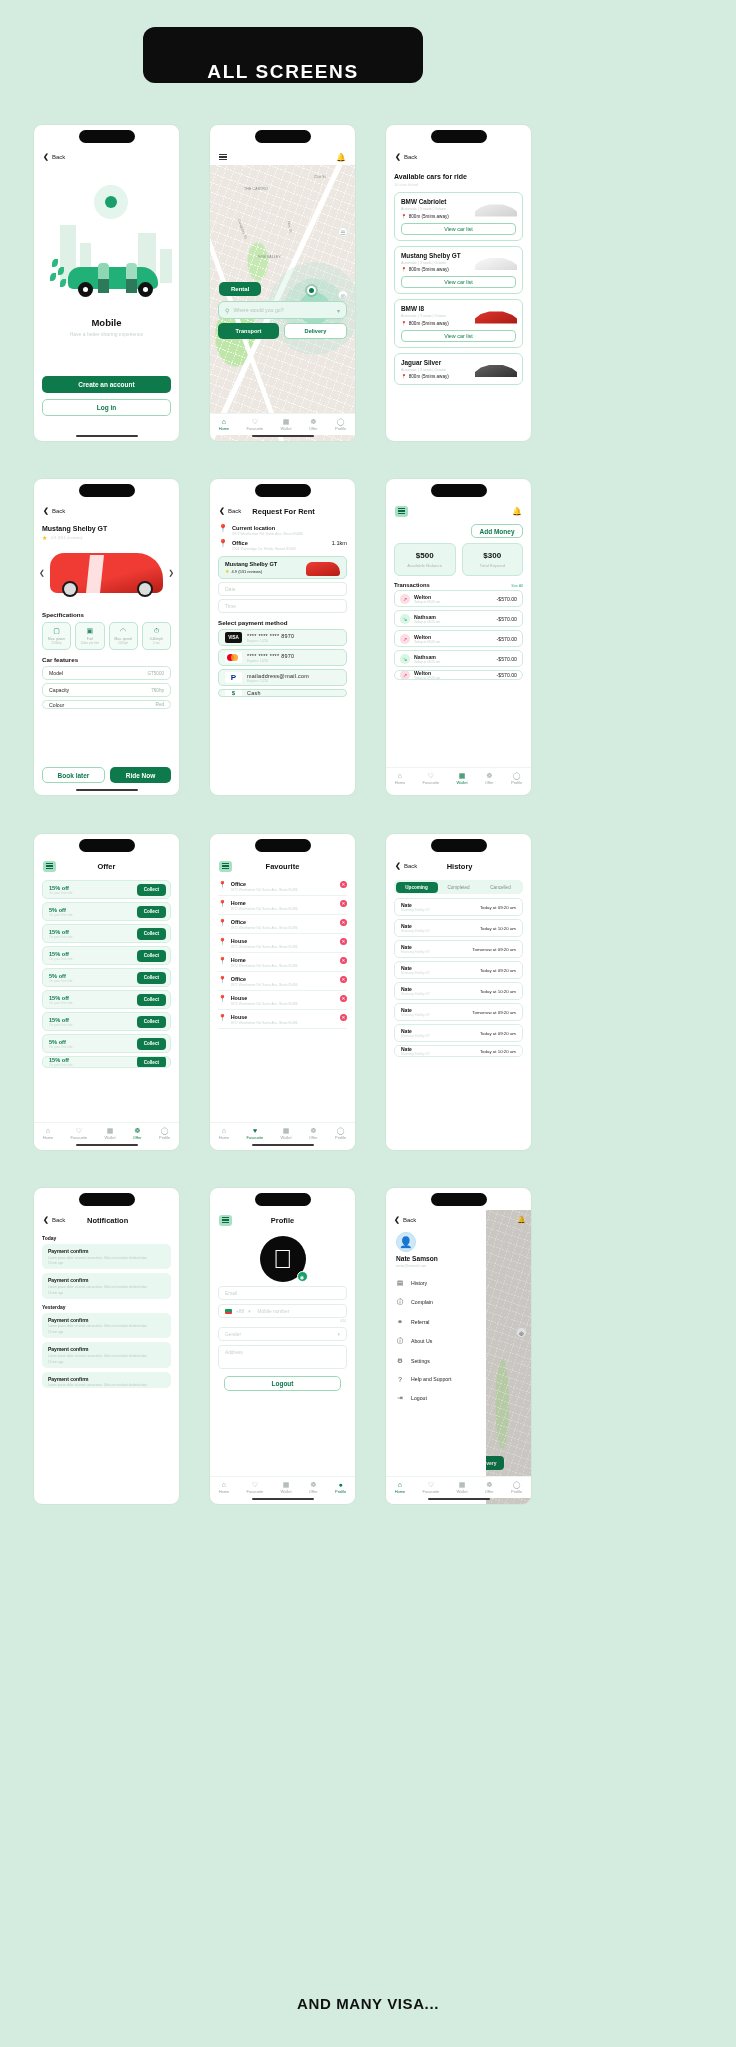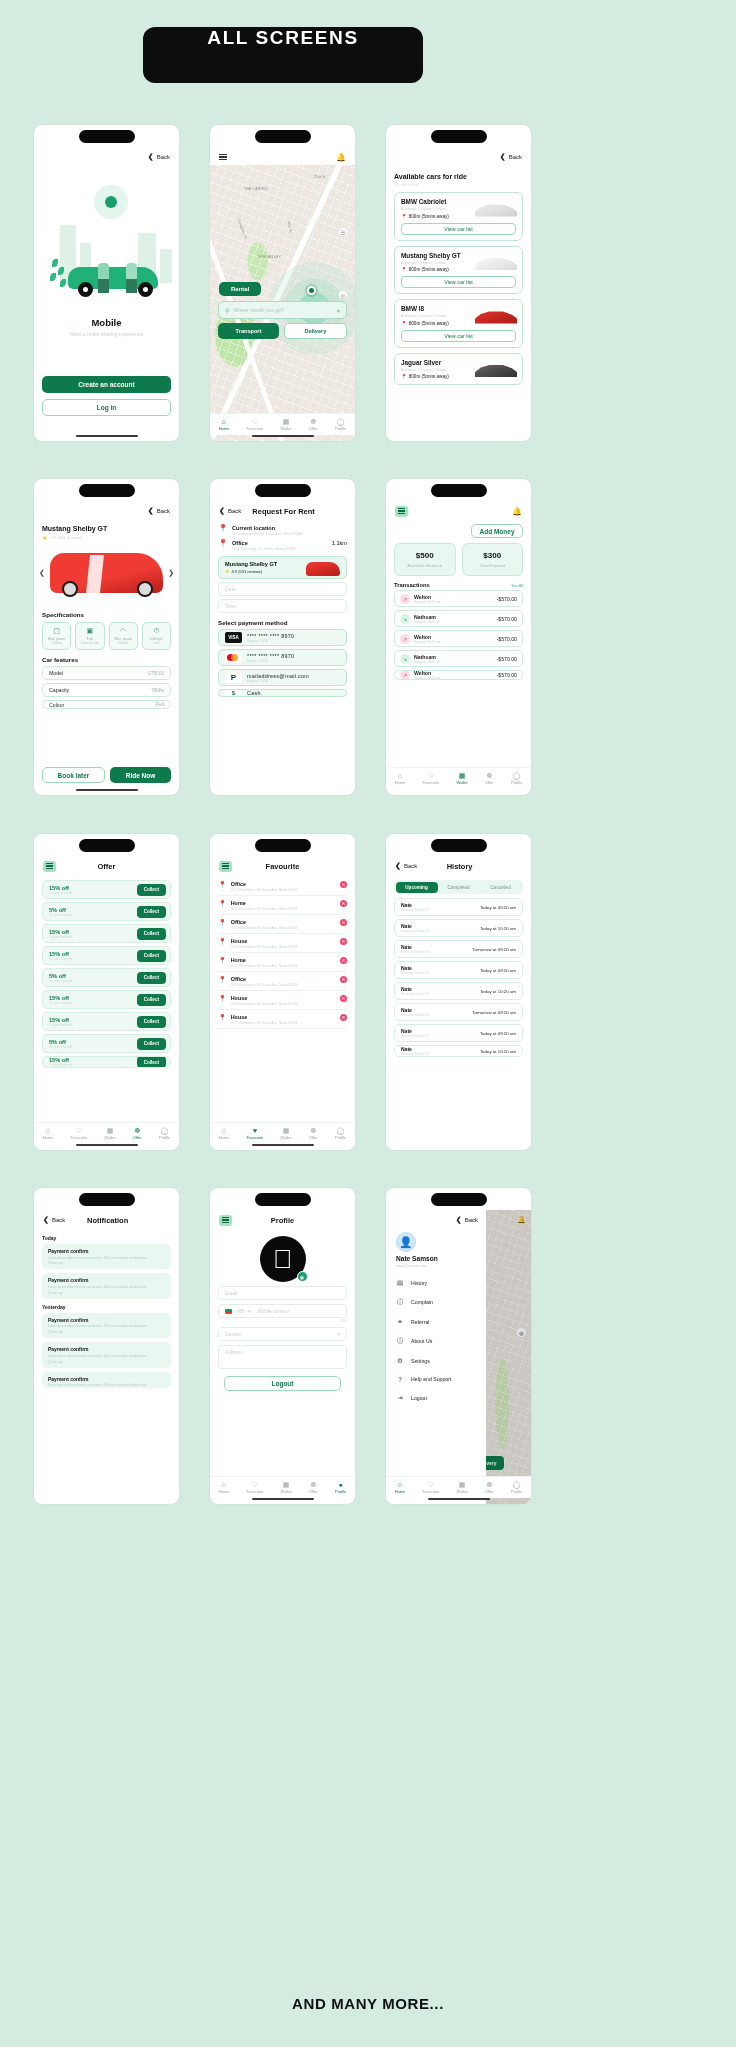--- a/index.html
+++ b/index.html
@@ -7,21 +7,21 @@
     width: 736px; height: 2047px;
     background: #d4ecdf;
     font-family: "Liberation Sans", sans-serif;
     overflow: hidden;
     position: relative;
   }
   .banner {
     position: absolute; left: 143px; top: 27px;
     width: 280px; height: 56px;
     background: #0d0d0d; border-radius: 12px;
-    display: flex; align-items: flex-start; justify-content: center;
+    display: flex; align-items: flex-end; justify-content: center;
   }
   .banner span { color: #fff; font-size: 19px; font-weight: bold; letter-spacing: 1.6px; }
   .footer-text {
     position: absolute; left: 0; top: 1995px; width: 736px;
     text-align: center; font-size: 15px; font-weight: bold; color: #111; letter-spacing: .6px;
   }
 
   
   .phone {
     position: absolute;
@@ -35,21 +35,21 @@
     position: absolute; left: 50%; transform: translateX(-50%); top: 5px;
     width: 56px; height: 13px; background: #0a0a0a; border-radius: 8px; z-index: 40;
   }
   .homebar {
     position: absolute; left: 50%; transform: translateX(-50%); bottom: 4px;
     width: 62px; height: 2.5px; background: #3a3a3a; border-radius: 2px; z-index: 40;
   }
   .screen { position: absolute; inset: 0; padding-top: 22px; }
 
   
-  .topbar { display: flex; align-items: center; padding: 4px 9px; height: 20px; justify-content: flex-end; }
+  .topbar { display: flex; align-items: center; padding: 4px 9px; height: 20px; }
   .backbtn { display: flex; align-items: center; gap: 3px; font-size: 6px; color: #1c1c1c; }
   .chev { font-size: 7px; font-weight: bold; }
   .title-c { flex: 1; text-align: center; font-size: 7.5px; font-weight: bold; color: #111; }
   .hamb {
     width: 13px; height: 11px; border-radius: 3px; background: #a8e0c4;
     display: flex; flex-direction: column; justify-content: center; align-items: center; gap: 1.6px;
   }
   .hamb i { display: block; width: 7px; height: 1.2px; background: #0d6b43; }
   .hamb-plain { display: flex; flex-direction: column; gap: 1.6px; }
   .hamb-plain i { display: block; width: 8px; height: 1.2px; background: #333; }
@@ -195,21 +195,21 @@
   .drw-ic { width: 8px; text-align: center; font-size: 6.5px; color: #444; }
   .drw-name { font-size: 6.6px; font-weight: bold; color: #111; }
   .drw-mail { font-size: 4.2px; color: #c3d2ca; margin-top: 1px; }
 </style>
 </head>
 <body>
 
 <div class="banner">
   <span>ALL SCREENS</span>
 </div>
-<div class="footer-text">AND MANY MORE...</div>
+<div class="footer-text">AND MANY VISA...</div>
 
 <div class="phone" style="left:33px; top:124px;">
   <div class="notch"></div>
   <div class="screen">
     <div class="topbar">
       <div class="backbtn">
         <span class="chev">❮</span>
         <span>Back</span>
       </div>
     </div>

